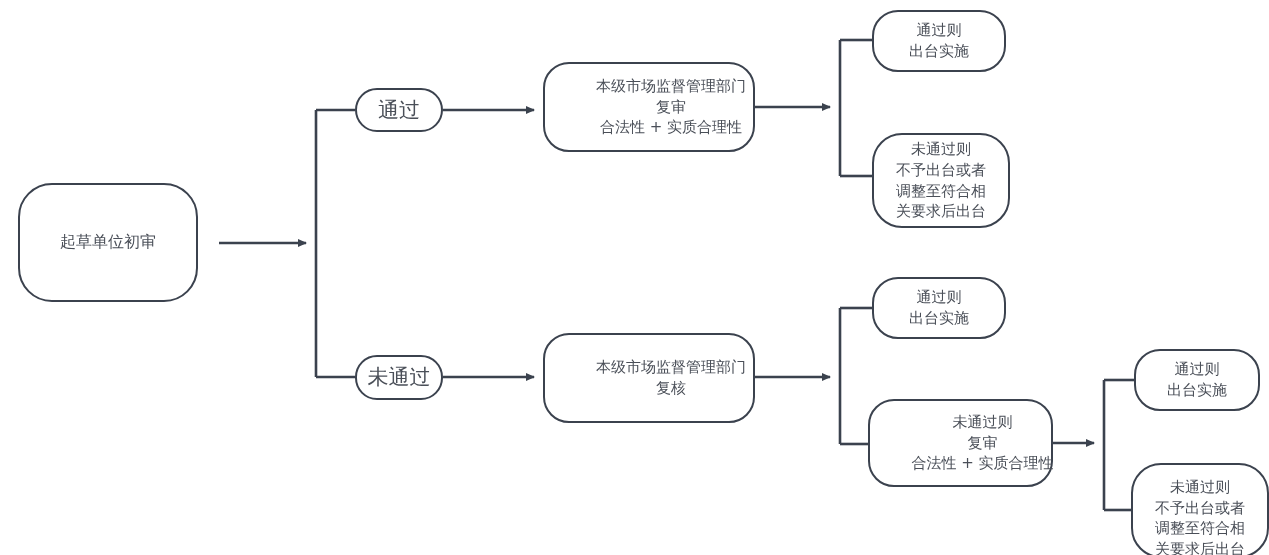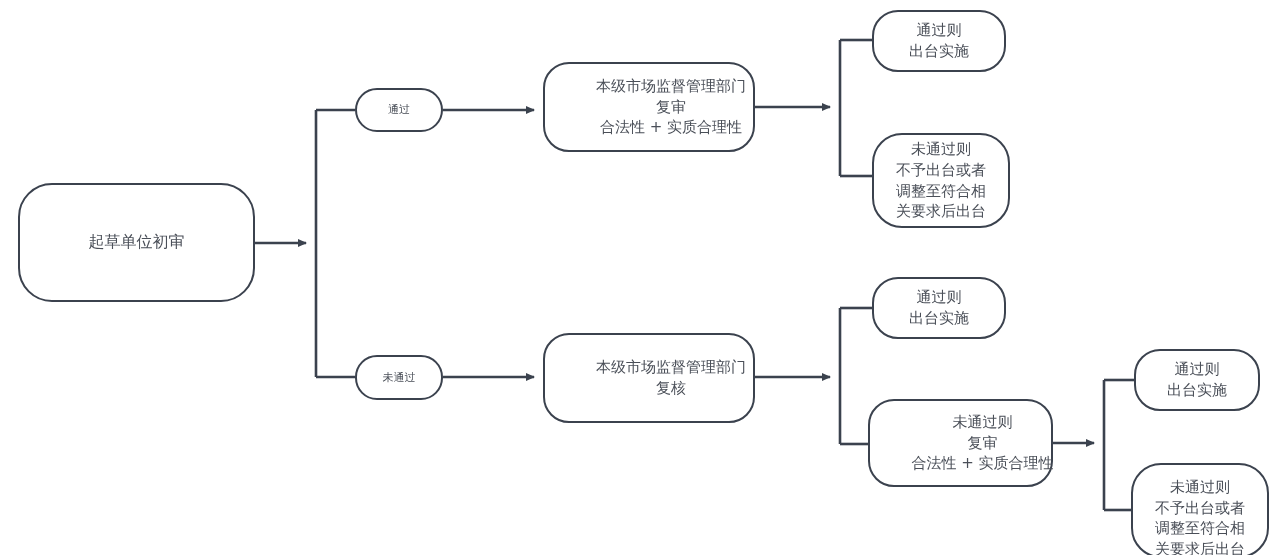--- a/index.html
+++ b/index.html
@@ -37,21 +37,21 @@
     line-height: 1.38;
     z-index: 2;
   }
   .node .line {
     white-space: nowrap;
     display: block;
   }
   
   .n-start   { border-radius: 34px; font-size: 16px; }
   .n-proc    { border-radius: 26px; font-size: 15px; padding-left: 44px; }
-  .n-pill    { border-radius: 22px; font-size: 11px; }
+  .n-pill    { border-radius: 22px; font-size: 21px; }
   .n-out     { border-radius: 26px; font-size: 15px; text-align: right; }
   .n-out4    { border-radius: 30px; font-size: 15px; }
   .n-clip    { border-radius: 30px; font-size: 15px; justify-content: flex-start; padding-top: 12px;}
 </style>
 </head>
 <body>
 
 <div id="canvas">
 
   <svg id="edges" viewBox="0 0 1269 555" xmlns="http://www.w3.org/2000/svg">
@@ -82,21 +82,21 @@
       <path d="M840,308 L872,308"></path>
       <path d="M840,444 L872,444"></path>
 
       <path d="M1053,443 L1094,443" marker-end="url(#ah)"></path>
       <path d="M1104,380 L1104,510"></path>
       <path d="M1104,380 L1134,380"></path>
       <path d="M1104,510 L1134,510"></path>
     </g>
   </svg>
 
-  <div class="node n-start" style="left:18px; top:183px; width:237px; height:119px;">
+  <div class="node n-start" style="left:18px; top:183px; width:180px; height:119px;">
     <span class="line">起草单位初审</span>
   </div>
 
   <div class="node n-pill" style="left:355px; top:88px; width:88px; height:44px;">
     <span class="line">通过</span>
   </div>
 
   <div class="node n-pill" style="left:355px; top:355px; width:88px; height:45px;">
     <span class="line">未通过</span>
   </div>

